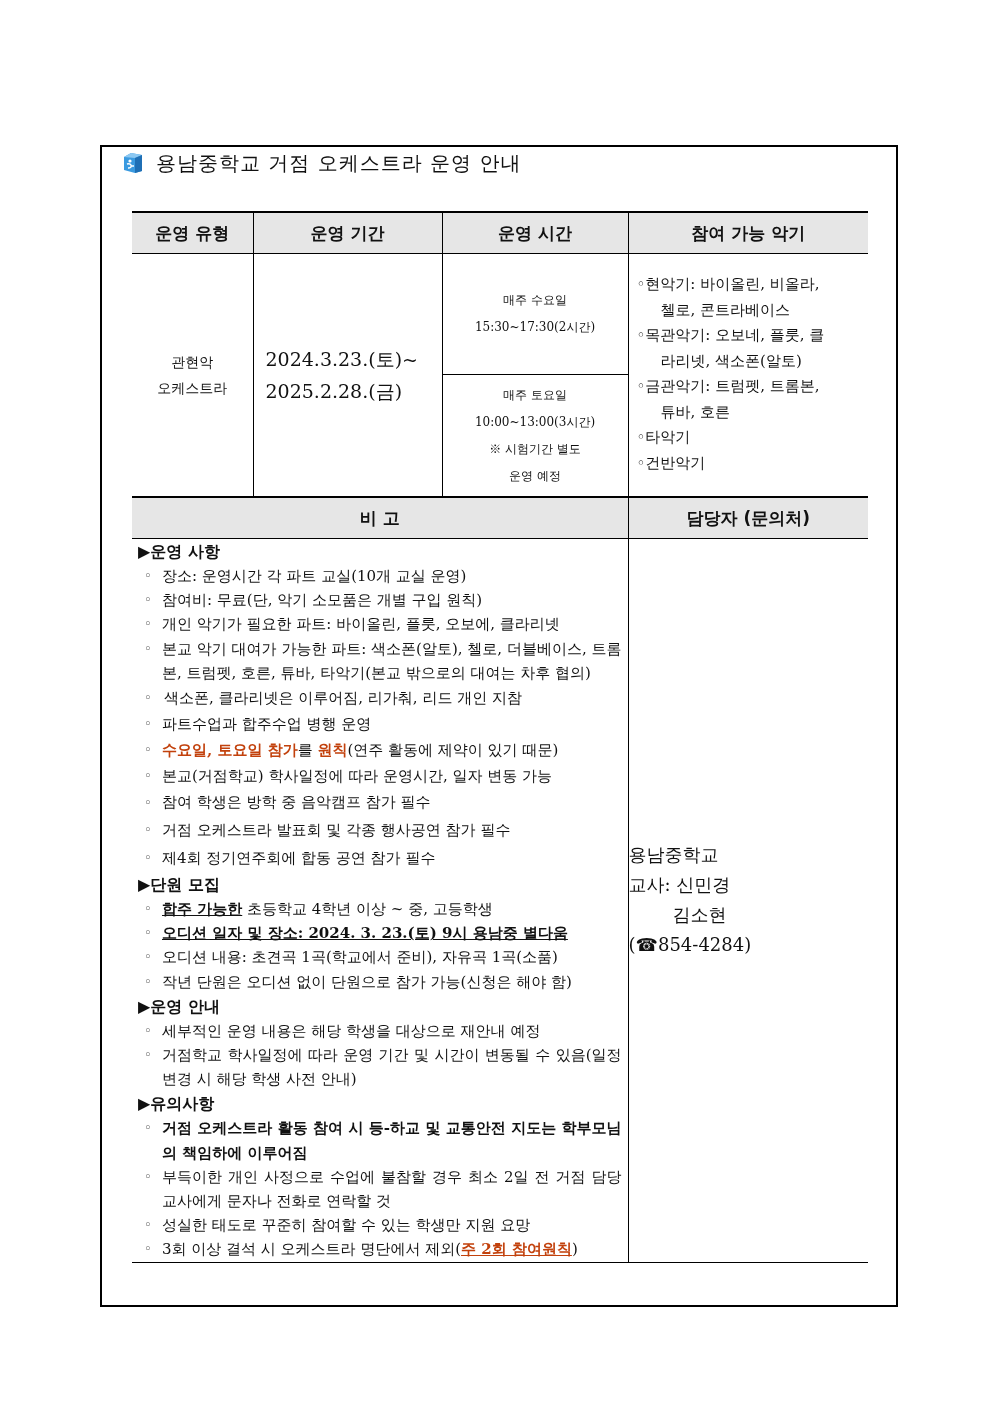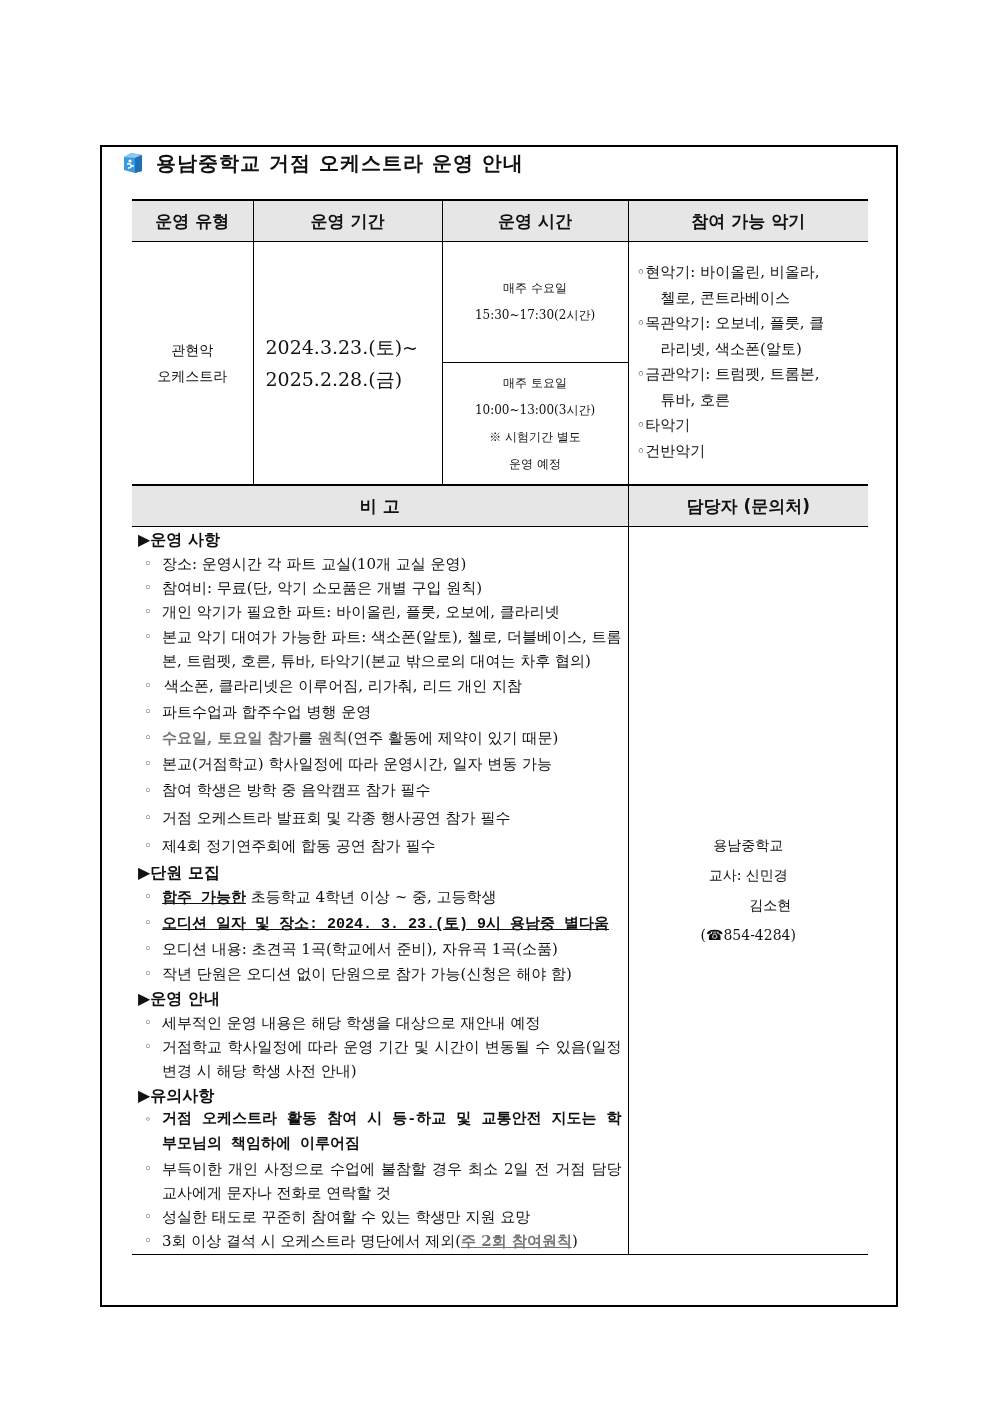--- a/index.html
+++ b/index.html
@@ -1,44 +1,44 @@
 <!DOCTYPE html>
 <html><head>
 <meta charset="utf-8">
 <style>
   html, body { margin: 0; padding: 0; background: #ffffff; }
   body { width: 992px; height: 1403px; position: relative; font-family: "DejaVu Serif", "Liberation Serif", serif; color: #111; }
   .frame { position: absolute; left: 100px; top: 145px; width: 798px; height: 1162px; border: 2px solid #000; box-sizing: border-box; }
   .title-row { position: absolute; left: 122px; top: 150px; height: 26px; display: flex; align-items: center; }
   .title-icon { width: 22px; height: 22px; margin-right: 12px; position: relative; }
   .title-icon svg { display: block; }
-  .title-text { font-family: "DejaVu Sans", "Liberation Sans", sans-serif; font-weight: bold; font-size: 20px; letter-spacing: 1px; }
+  .title-text { font-family: "DejaVu Sans", "Liberation Sans", sans-serif; font-weight: normal; font-size: 20px; letter-spacing: 1px; }
 
-  table.main { position: absolute; left: 132px; top: 199px; width: 736px; border-collapse: collapse; table-layout: fixed; }
+  table.main { position: absolute; left: 132px; top: 211px; width: 736px; border-collapse: collapse; table-layout: fixed; }
   table.main td, table.main th { border: 1px solid #000; padding: 0; vertical-align: middle; }
   table.main tr.hdr th { background: #e6e6e6; font-family: "DejaVu Sans", "Liberation Sans", sans-serif; font-weight: bold; font-size: 17px; height: 40px; text-align: center; border-top: 2px solid #000; border-bottom: 1.5px solid #000; }
   table.main td.left-edge, table.main th.left-edge { border-left: none; }
   table.main td.right-edge, table.main th.right-edge { border-right: none; }
   .c-type { text-align: center; font-size: 14px; line-height: 26px; }
   .c-period { font-size: 19px; line-height: 32px; padding-left: 12px !important; }
   .c-time { text-align: center; font-size: 12px; line-height: 27px; }
   .c-inst { font-size: 15px; line-height: 25.5px; padding: 0 6px 0 8px !important; vertical-align: top !important; padding-top: 18px !important; }
   .inst-line { display: block; }
   .inst-indent { padding-left: 24px; display: block; }
   .time-wed { height: 120px; }
   .time-sat { height: 121px; }
 
   .notes { vertical-align: top !important; padding: 0 6px 0 6px !important; font-size: 15px; line-height: 24.2px; }
   .sec-head { font-family: "DejaVu Sans", "Liberation Sans", sans-serif; font-weight: bold; font-size: 16px; line-height: 25px; }
   .item { position: relative; padding-left: 24px; text-align: justify; }
   .item::before { content: "◦"; position: absolute; left: 6px; font-size: 13px; color: #444; }
-  .red { color: #737373; font-weight: bold; margin-top: 18px; }
-  .bold { font-weight: bold; font-family: Liberation Mono, monospace; }
+  .red { color: #c2410c; font-weight: bold; margin-top: 18px; }
+  .bold { font-weight: bold; }
   .ul { text-decoration: underline; }
-  .contact { text-align: center; vertical-align: middle !important; font-size: 14px; line-height: 30px; }
+  .contact { vertical-align: middle !important; font-size: 18px; line-height: 30px; }
   .contact .line2 { display: block; }
   .contact .line3 { display: block; padding-left: 44px; }
 </style>
 </head>
 <body>
 
 <div class="frame"></div>
 
 <div class="title-row">
   <span class="title-icon">

